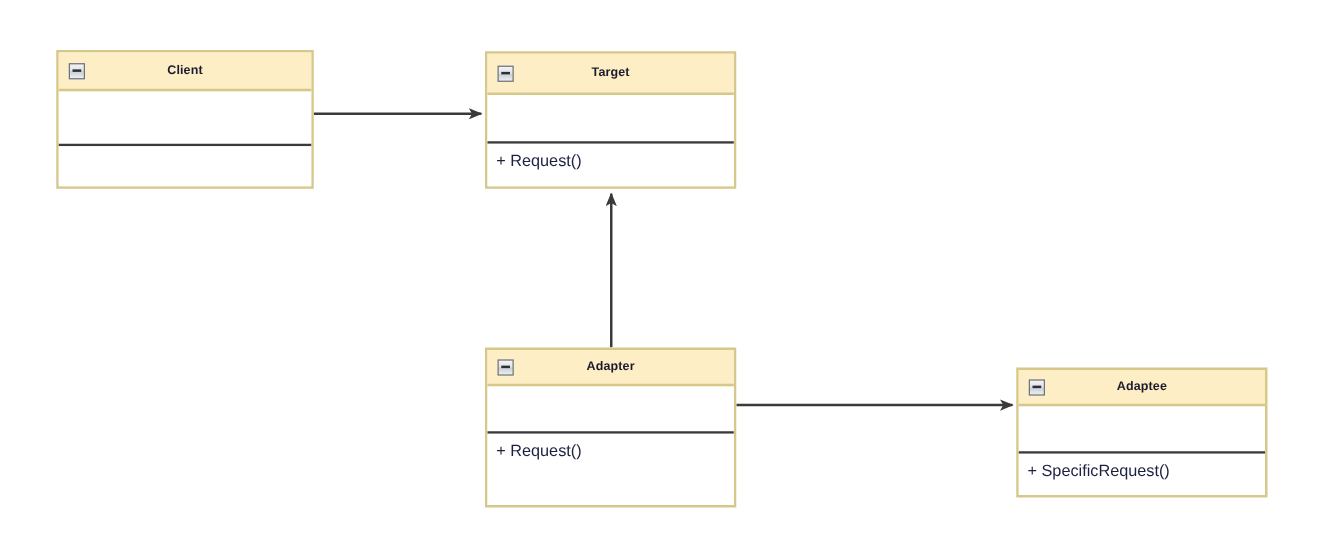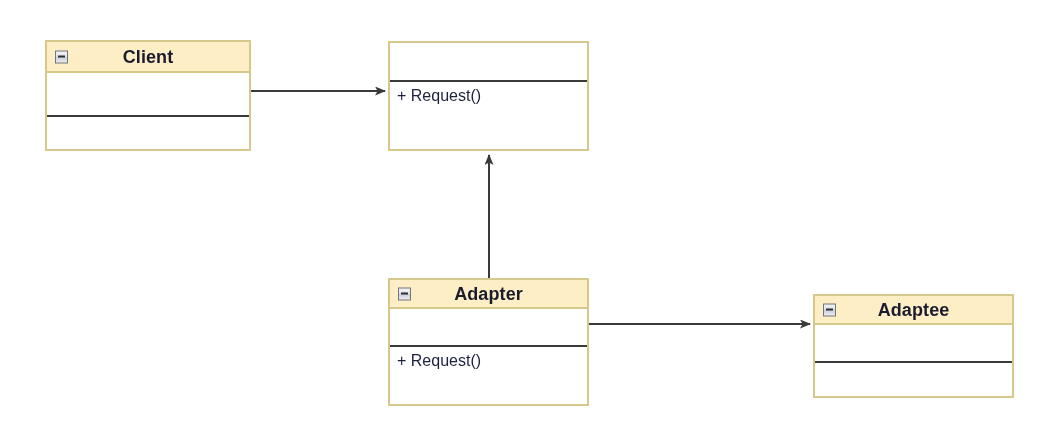--- a/index.html
+++ b/index.html
@@ -30,21 +30,21 @@
     position: relative;
     box-sizing: border-box;
     background: #fdeec6;
     border-bottom: 2px solid #d6c78a;
     display: flex;
     align-items: center;
     justify-content: center;
     flex: 0 0 auto;
   }
   .uml-title {
-    font-size: 18px;
+    font-size: 10px;
     font-weight: bold;
     color: #1b1b2e;
     letter-spacing: 0.1px;
     line-height: 1;
     text-align: right;
   }
   .collapse-icon {
     position: absolute;
     left: 8px;
     top: 50%;
@@ -77,21 +77,21 @@
   }
   .uml-compartment.attributes {
     flex: 0 0 auto;
     border-bottom: 2px solid #3a3a3a;
   }
   .uml-compartment.operations {
     flex: 1 1 auto;
   }
   .member {
     white-space: nowrap;
-    font-size: 16px;
+    font-size: 13px;
     color: #1d2140;
   }
   .edge-layer {
     position: absolute;
     left: 0;
     top: 0;
     width: 1060px;
     height: 430px;
     pointer-events: none;
   }
@@ -118,20 +118,24 @@
   <div class="uml-class" style="left:45px; top:40px; width:206px; height:111px;">
     <div class="uml-header" style="height:31px;">
       <span class="collapse-icon"></span>
       <span class="uml-title">Client</span>
     </div>
     <div class="uml-compartment attributes" style="height:44px;"></div>
     <div class="uml-compartment operations"></div>
   </div>
 
   <div class="uml-class" style="left:388px; top:41px; width:201px; height:110px;">
+    <div class="uml-header" style="height:33px;">
+      <span class="collapse-icon"></span>
+      <span class="uml-title">Target</span>
+    </div>
     <div class="uml-compartment attributes" style="height:39px;"></div>
     <div class="uml-compartment operations">
       <div class="member">+ Request()</div>
     </div>
   </div>
 
   <div class="uml-class" style="left:388px; top:278px; width:201px; height:128px;">
     <div class="uml-header" style="height:29px;">
       <span class="collapse-icon"></span>
       <span class="uml-title">Adapter</span>
@@ -141,15 +145,18 @@
       <div class="member">+ Request()</div>
     </div>
   </div>
 
   <div class="uml-class" style="left:813px; top:294px; width:201px; height:104px;">
     <div class="uml-header" style="height:29px;">
       <span class="collapse-icon"></span>
       <span class="uml-title">Adaptee</span>
     </div>
     <div class="uml-compartment attributes" style="height:38px;"></div>
+    <div class="uml-compartment operations">
+      <div class="member">+ SpecificRequest()</div>
+    </div>
   </div>
 
 </div>
 
 </body></html>

